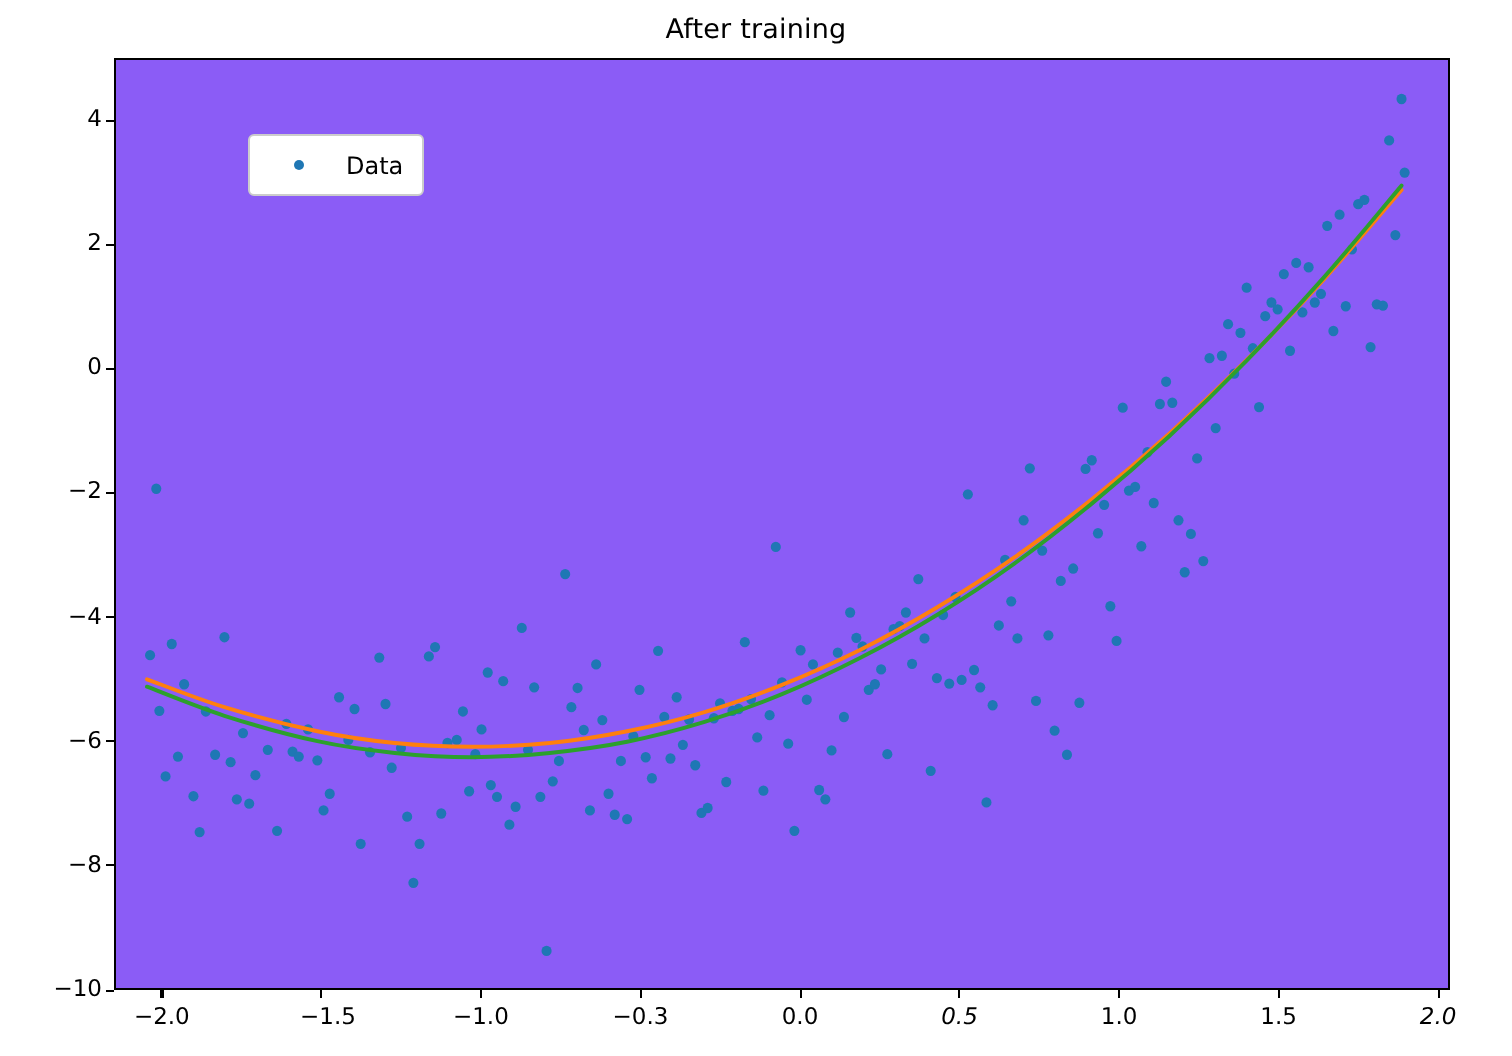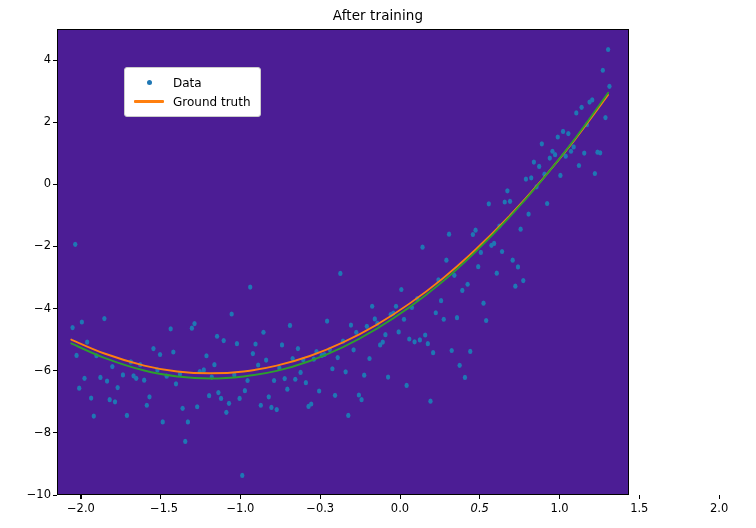--- a/index.html
+++ b/index.html
@@ -18,24 +18,24 @@
     text-align:center;
     font-size:13.5px;
     color:#000000;
     letter-spacing:.1px;
   }
 
   
   #plot-area{
     position:absolute;
     left:57px;top:29px;
-    width:572px;height:466px;
+    width:668px;height:466px;
     border:1.1px solid #000000;
     box-sizing:border-box;
-    background:#4c1d95;
+    background:#8b5cf6;
     overflow:hidden;
   }
   #plot-svg{position:absolute;left:0;top:0;width:100%;height:100%;display:block;}
 
   
   .tick-line{position:absolute;background:#000000;}
   .ytick-mark{left:53px;width:4px;height:1.1px;}
   .xtick-mark{top:495px;width:1.1px;height:4px;}
 
   .ytick-label{
@@ -293,26 +293,20 @@
       <path id="p-pred" fill="none" stroke-width="2" stroke-linecap="round" stroke-linejoin="round" d="M15.95,314.71 C22.60,317.14 41.21,324.75 55.84,329.31 C70.46,333.86 89.07,338.94 103.70,342.04 C118.32,345.15 130.29,346.60 143.58,347.95 C156.88,349.29 170.17,350.12 183.47,350.12 C196.76,350.12 210.05,349.24 223.35,347.95 C236.64,346.65 249.94,344.94 263.23,342.35 C276.53,339.77 289.82,336.40 303.12,332.41 C316.41,328.43 329.71,323.77 343.00,318.43 C356.29,313.10 369.59,307.04 382.88,300.41 C396.18,293.79 409.47,286.59 422.77,278.67 C436.06,270.75 449.36,262.20 462.65,252.88 C475.95,243.56 489.24,233.41 502.53,222.75 C515.83,212.08 529.12,200.85 542.42,188.89 C555.71,176.92 569.01,164.29 582.30,150.98 C595.60,137.68 608.89,123.70 622.19,109.04 C635.48,94.39 655.42,70.73 662.07,63.07" stroke="#2ca02c"></path>
     </svg>
 
     <div id="legend">
       <div class="legend-row">
         <span class="legend-key">
           <span class="legend-dot" style="background:#1f77b4"></span>
         </span>
         <span class="legend-label">Data</span>
       </div>
-      <div class="legend-row">
-        <span class="legend-key">
-          <span class="legend-line" style="background:#ff7f0e"></span>
-        </span>
-        <span class="legend-label">Ground truth</span>
-      </div>
     </div>
   </div>
 
   <div id="y-ticks">
       <div class="tick-line ytick-mark" style="top: 59.5667px;"></div>
       <div class="ytick-label" style="top: 52.0667px;">4</div>
       <div class="tick-line ytick-mark" style="top: 121.7px;"></div>
       <div class="ytick-label" style="top: 114.2px;">2</div>
       <div class="tick-line ytick-mark" style="top: 183.833px;"></div>
       <div class="ytick-label" style="top: 176.333px;">0</div>
@@ -338,16 +332,16 @@
       <div class="xtick-label" style="left: 320.233px;">−0.3</div>
       <div class="tick-line xtick-mark" style="left: 399.5px;"></div>
       <div class="xtick-label" style="left: 400px;">0.0</div>
       <div class="tick-line xtick-mark" style="left: 479.267px;"></div>
       <div class="xtick-label" style="left: 479.767px; font-style: italic;">0.5</div>
       <div class="tick-line xtick-mark" style="left: 559.035px;"></div>
       <div class="xtick-label" style="left: 559.535px; text-align: center;">1.0</div>
       <div class="tick-line xtick-mark" style="left: 638.802px;"></div>
       <div class="xtick-label" style="left: 639.302px;">1.5</div>
       <div class="tick-line xtick-mark" style="left: 718.57px;"></div>
-      <div class="xtick-label" style="left: 719.07px;">2.0</div>
+      <div class="xtick-label" style="left: 719.07px; font-style: italic;">2.0</div>
     </div>
 
 </div>
 
 </body></html>

